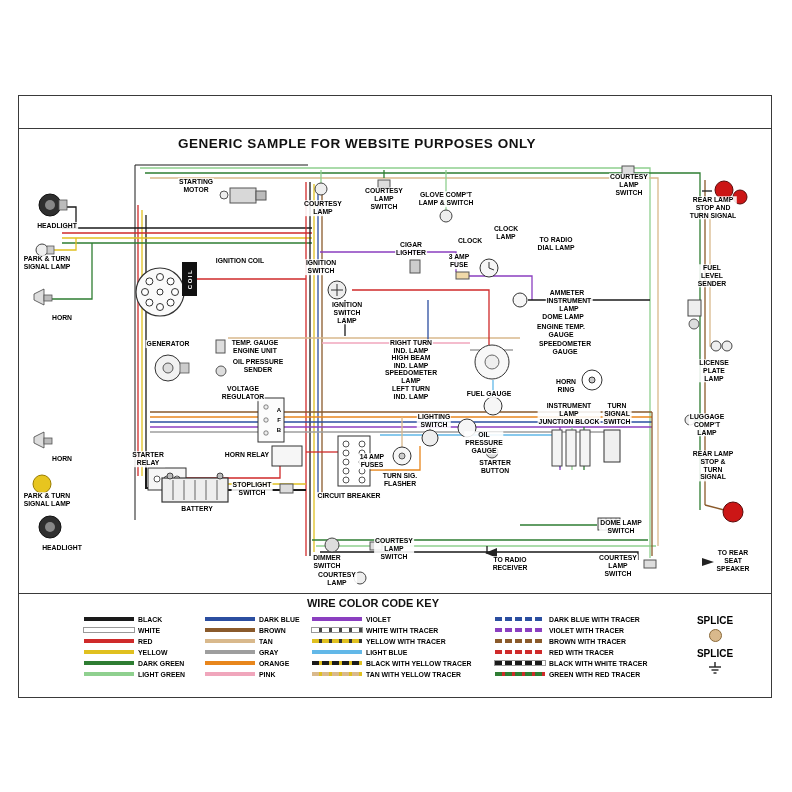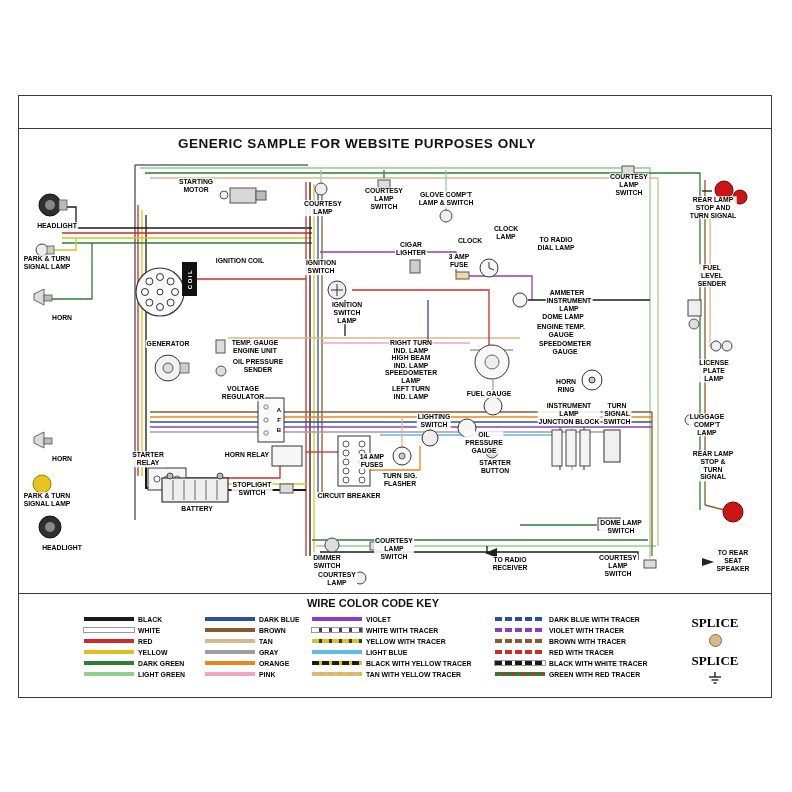--- a/index.html
+++ b/index.html
@@ -17,21 +17,21 @@
                font-size:6px;letter-spacing:1.5px;z-index:31;}
   .dlabel.tiny{font-size:6px;line-height:1.7;background:transparent;}
   .key-wrap{position:absolute;left:84px;top:615px;display:flex;gap:3px;z-index:40;}
   .key-col{display:flex;flex-direction:column;gap:3px;}
   .key-col-0{width:118px;}.key-col-1{width:104px;}.key-col-2{width:180px;}.key-col-3{width:184px;}
   .key-row{display:flex;align-items:center;gap:4px;height:8px;}
   .key-swatch{width:50px;height:4px;flex:0 0 50px;}
   .key-swatch.bordered{outline:1px solid #999;}
   .key-label{font-size:6.9px;font-weight:bold;white-space:nowrap;color:#000;}
   .splice-col{position:absolute;left:676px;top:615px;width:78px;display:flex;flex-direction:column;align-items:center;z-index:40;}
-  .splice-col .k-label{font-size:13px;font-weight:bold;color:#000;font-family:Liberation Serif, serif;}
+  .splice-col .k-label{font-size:10px;font-weight:bold;color:#000;}
   .splice-dot{width:11px;height:11px;border-radius:50%;background:#d9b98c;border:1px solid #8a6a3a;margin:3px 0 6px 0;}
   .ground-sym{margin-top:3px;}
 </style>
 </head>
 <body>
 
 <div id="canvas">
 
   <div class="frame"></div>
   <div class="main-title">GENERIC SAMPLE FOR WEBSITE PURPOSES ONLY</div>

